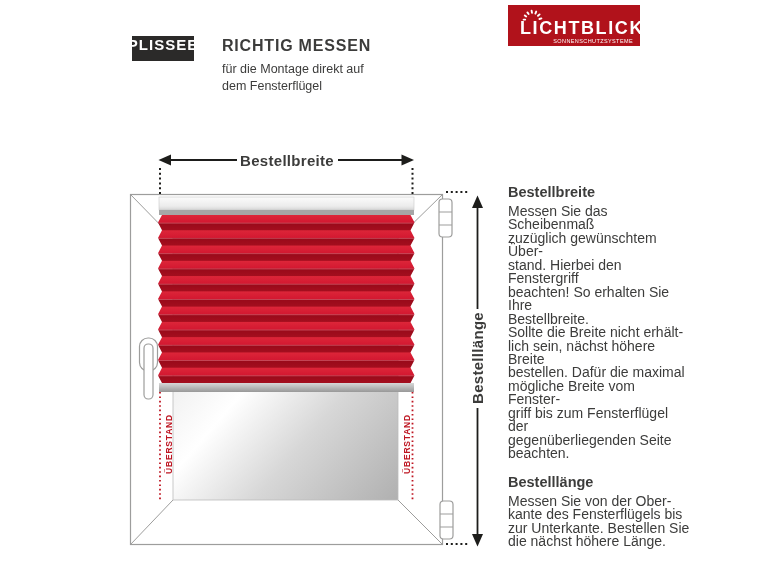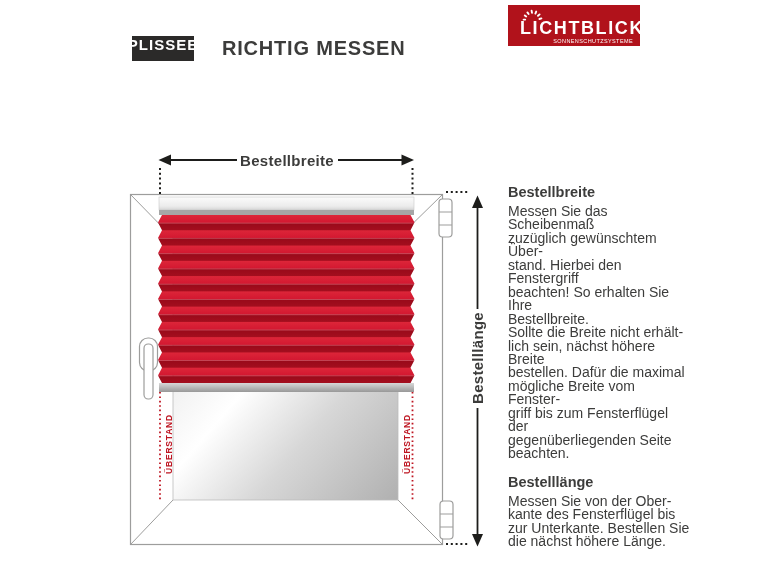--- a/index.html
+++ b/index.html
@@ -3,21 +3,21 @@
 <meta charset="utf-8">
 <style>
   html,body{margin:0;padding:0;background:#ffffff;}
   #page{position:relative;width:772px;height:579px;background:#ffffff;overflow:hidden;
         font-family:"Liberation Sans", sans-serif;color:#3c3c3b;}
 
   
   .badge{position:absolute;left:132px;top:36px;width:62px;height:25px;background:#2b2a29;
          color:#ffffff;font-weight:bold;font-size:15px;letter-spacing:1px;
          display:flex;justify-content:center;}
-  .title{position:absolute;left:222px;top:37px;font-weight:bold;font-size:20px;
+  .title{position:absolute;left:222px;top:37px;font-weight:bold;font-size:16px;
          letter-spacing:0.8px;color:#3c3c3b;text-align:center;}
   .subtitle{position:absolute;left:222px;top:61px;font-size:12.5px;line-height:16.5px;
          color:#3c3c3b;white-space:pre-line;}
 
   
   .logo{position:absolute;left:508px;top:5px;width:132px;height:41px;background:#b1121b;}
   .logo .brand{position:absolute;left:12px;top:14px;color:#ffffff;font-weight:bold;
          font-size:18px;letter-spacing:1.6px;line-height:18px;}
   .logo .tagline{position:absolute;right:7px;top:33px;color:#ffffff;font-size:5.5px;
          letter-spacing:0.4px;}
@@ -34,20 +34,22 @@
 </style>
 </head>
 <body>
 
 <div id="page">
 
   <div class="badge">
     <span>PLISSEE</span>
   </div>
   <div class="title">RICHTIG MESSEN</div>
+  <div class="subtitle">für die Montage direkt auf
+dem Fensterflügel</div>
 
   <div class="logo">
     <svg class="sun" width="22" height="12" viewBox="0 0 22 12">
       <g stroke="#ffffff" stroke-width="1.9" stroke-linecap="round" fill="none">
         <line x1="3.2" y1="10.6" x2="1.6" y2="10.6"></line>
         <line x1="4.2" y1="7.4" x2="2.8" y2="6.4"></line>
         <line x1="6.6" y1="5.0" x2="5.4" y2="3.4"></line>
         <line x1="10.0" y1="3.8" x2="9.6" y2="1.6"></line>
         <line x1="13.4" y1="4.6" x2="14.2" y2="2.6"></line>
         <line x1="16.0" y1="6.8" x2="17.6" y2="5.4"></line>
@@ -67,21 +69,21 @@
 Bestellbreite.
 Sollte die Breite nicht erhält-
 lich sein, nächst höhere Breite
 bestellen. Dafür die maximal
 mögliche Breite vom Fenster-
 griff bis zum Fensterflügel der
 gegenüberliegenden Seite
 beachten.</p>
     <h3 class="second">Bestelllänge</h3>
     <p>Messen Sie von der Ober-
-kante des Fensterflügel bis
+kante des Fensterflügels bis
 zur Unterkante. Bestellen Sie
 die nächst höhere Länge.</p>
   </div>
 
   <svg class="diagram-svg" width="772" height="579" viewBox="0 0 772 579">
     <defs>
       <linearGradient id="glassGrad" x1="0" y1="0" x2="1" y2="1">
         <stop offset="0" stop-color="#d6d6d6"></stop>
         <stop offset="0.3" stop-color="#f2f2f2"></stop>
         <stop offset="0.45" stop-color="#ffffff"></stop>

